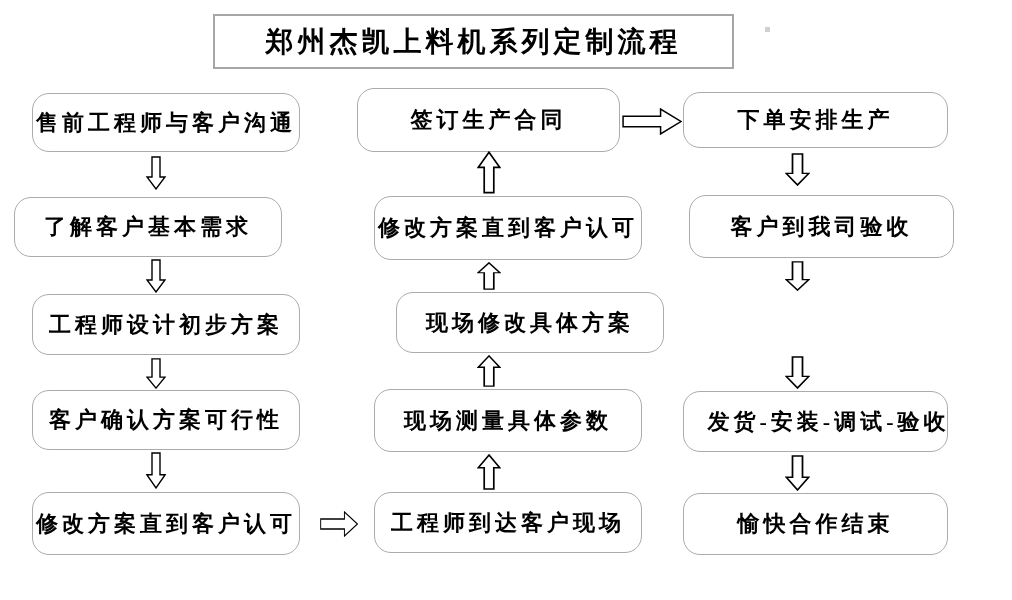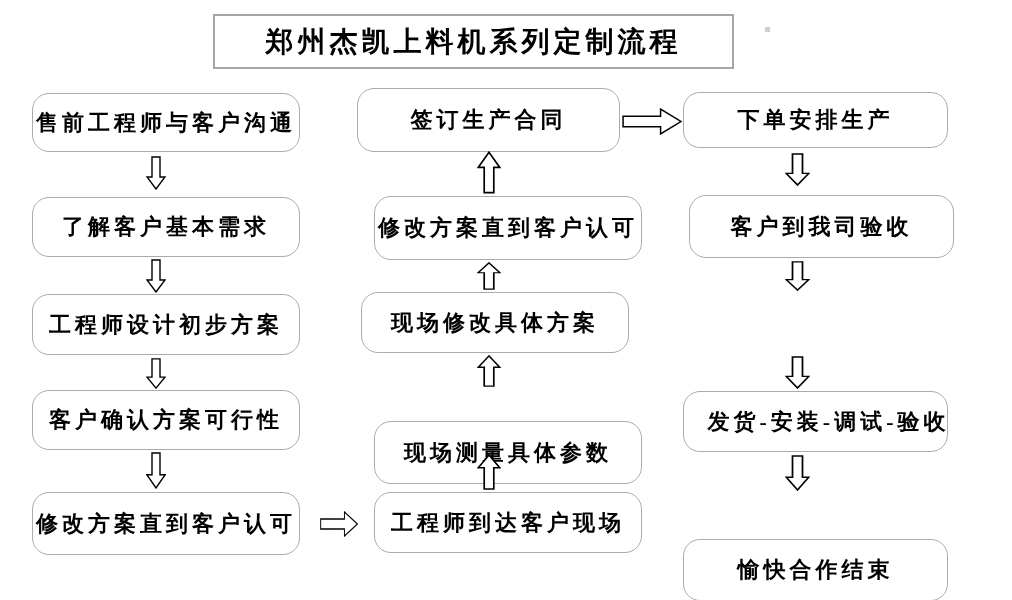--- a/index.html
+++ b/index.html
@@ -58,21 +58,21 @@
 <div id="canvas">
 
   <div class="title-box" style="left:213px; top:14px; width:517px; height:51px;">
     <span class="title-text">郑州杰凯上料机系列定制流程</span>
   </div>
   <div class="stray-dot" style="left:765px; top:27px;"></div>
 
   <div class="step" style="left:32px; top:93px; width:268px; height:59px;">
     <span class="step-label">售前工程师与客户沟通</span>
   </div>
-  <div class="step" style="left:32px; top:197px; width:268px; height:60px;text-align:center;">
+  <div class="step" style="left:14px; top:197px; width:268px; height:60px;text-align:center;">
     <span class="step-label">了解客户基本需求</span>
   </div>
   <div class="step" style="left:32px; top:294px; width:268px; height:61px;">
     <span class="step-label">工程师设计初步方案</span>
   </div>
   <div class="step" style="left:32px; top:390px; width:268px; height:60px;">
     <span class="step-label">客户确认方案可行性</span>
   </div>
   <div class="step" style="left:32px; top:492px; width:268px; height:63px;">
     <span class="step-label">修改方案直到客户认可</span>
@@ -98,24 +98,24 @@
         <polygon points="6,1 14,1 14,21 19,21 10,33 1,21 6,21" fill="#ffffff" stroke="#000000" stroke-width="1.4"></polygon>
       </svg>
   </div>
 
   <div class="step" style="left:357px; top:88px; width:263px; height:64px;">
     <span class="step-label">签订生产合同</span>
   </div>
   <div class="step" style="left:374px; top:196px; width:268px; height:64px;">
     <span class="step-label">修改方案直到客户认可</span>
   </div>
-  <div class="step" style="left:361px; top:292px; width:268px; height:61px;">
+  <div class="step" style="left:396px; top:292px; width:268px; height:61px;">
     <span class="step-label">现场修改具体方案</span>
   </div>
-  <div class="step" style="left:374px; top:389px; width:268px; height:63px;margin-top:32px;">
+  <div class="step" style="left:374px; top:389px; width:268px; height:63px;">
     <span class="step-label">现场测量具体参数</span>
   </div>
   <div class="step" style="left:374px; top:492px; width:268px; height:61px;">
     <span class="step-label">工程师到达客户现场</span>
   </div>
 
   <div class="arrow" style="left:477px; top:151px; width:24px; height:43px;">
     <svg viewBox="0 0 20 34" preserveAspectRatio="none">
         <polygon points="10,1 19,13 14,13 14,33 6,33 6,13 1,13" fill="#ffffff" stroke="#000000" stroke-width="1.4"></polygon>
       </svg>
@@ -138,21 +138,21 @@
 
   <div class="step" style="left:683px; top:92px; width:265px; height:56px;">
     <span class="step-label">下单安排生产</span>
   </div>
   <div class="step" style="left:689px; top:195px; width:265px; height:63px;">
     <span class="step-label">客户到我司验收</span>
   </div>
   <div class="step" style="left:683px; top:391px; width:265px; height:61px;padding-left:26px;">
     <span class="step-label">发货-安装-调试-验收</span>
   </div>
-  <div class="step" style="left:683px; top:493px; width:265px; height:62px;margin-top:46px;">
+  <div class="step" style="left:683px; top:493px; width:265px; height:62px;">
     <span class="step-label">愉快合作结束</span>
   </div>
 
   <div class="arrow" style="left:785px; top:153px; width:25px; height:33px;">
     <svg viewBox="0 0 20 34" preserveAspectRatio="none">
         <polygon points="6,1 14,1 14,21 19,21 10,33 1,21 6,21" fill="#ffffff" stroke="#000000" stroke-width="1.4"></polygon>
       </svg>
   </div>
   <div class="arrow" style="left:785px; top:261px; width:25px; height:30px;">
     <svg viewBox="0 0 20 34" preserveAspectRatio="none">

